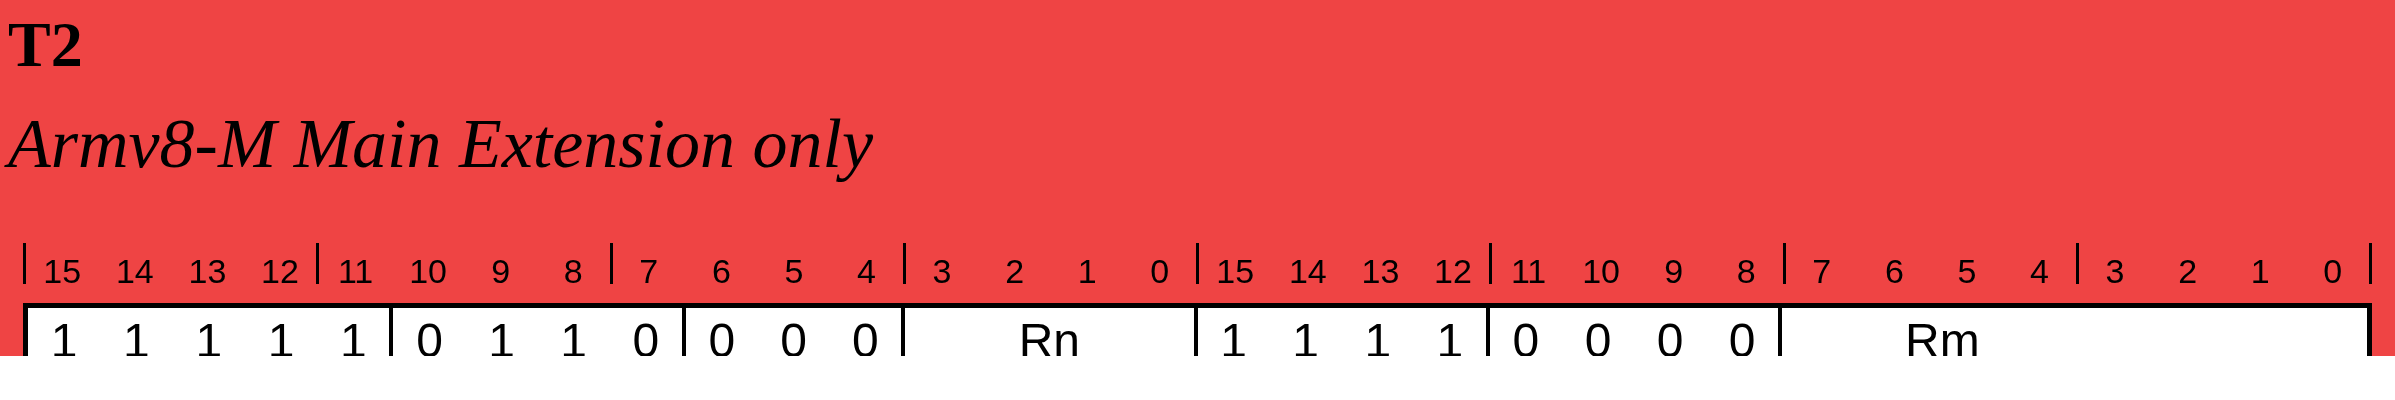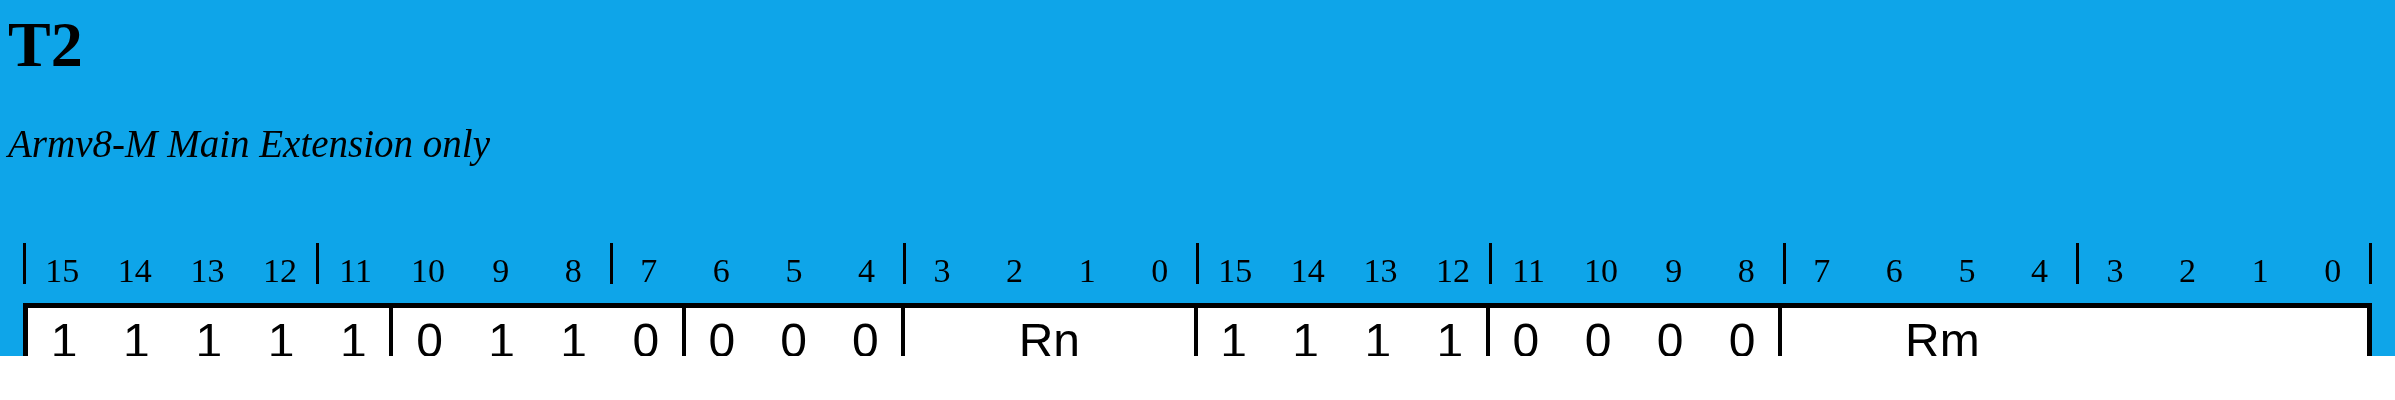--- a/index.html
+++ b/index.html
@@ -4,55 +4,55 @@
 <style>
   html, body {
     margin: 0;
     padding: 0;
     background: #ffffff;
   }
   .page {
     position: relative;
     width: 2395px;
     height: 356px;
-    background: #0ea5e9;
+    background: #ef4444;
     color: #000000;
     overflow: hidden;
   }
   .title {
     position: absolute;
     left: 8px;
     top: 13px;
     font-family: "Liberation Serif", serif;
     font-weight: bold;
     font-size: 64px;
     line-height: 64px;
     color: #000000;
     white-space: nowrap;
   }
   .subtitle {
     position: absolute;
     left: 8px;
     top: 116px;
     font-family: "Liberation Serif", serif;
     font-style: italic;
-    font-size: 39px;
+    font-size: 70px;
     line-height: 55px;
     color: #000000;
     white-space: nowrap;
   }
   .ruler {
     position: absolute;
     left: 23px;
     top: 243px;
     width: 2346px;
     height: 41px;
     display: flex;
     border-right: 3px solid #000000;
-    font-family: Liberation Serif, serif;
+    font-family: Liberation Sans, sans-serif;
   }
   .ruler-group {
     flex: 1 1 0;
     display: flex;
     border-left: 3px solid #000000;
     box-sizing: border-box;
     align-items: flex-end;
   }
   .bitnum {
     flex: 1 1 0;

